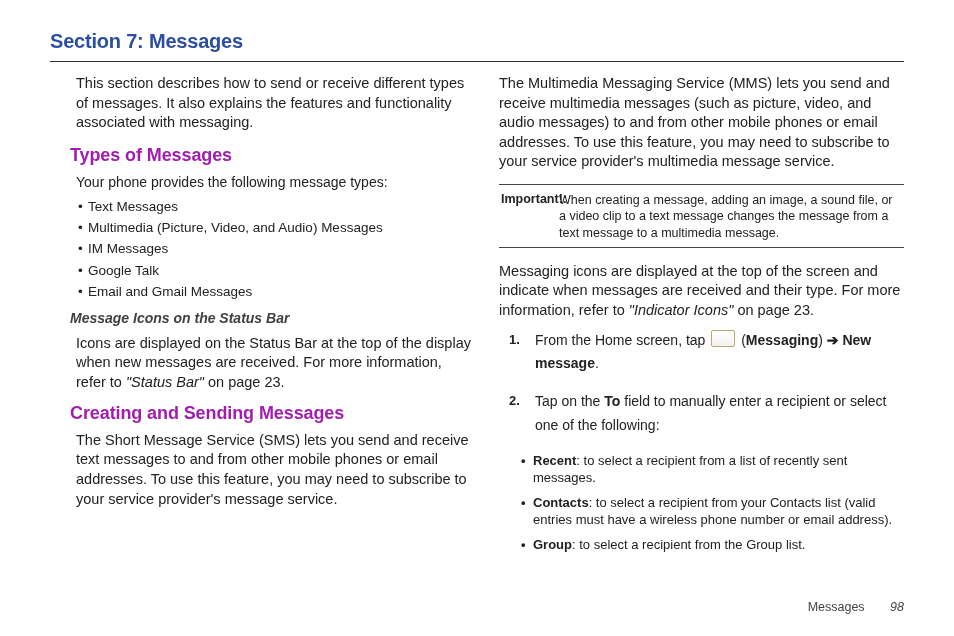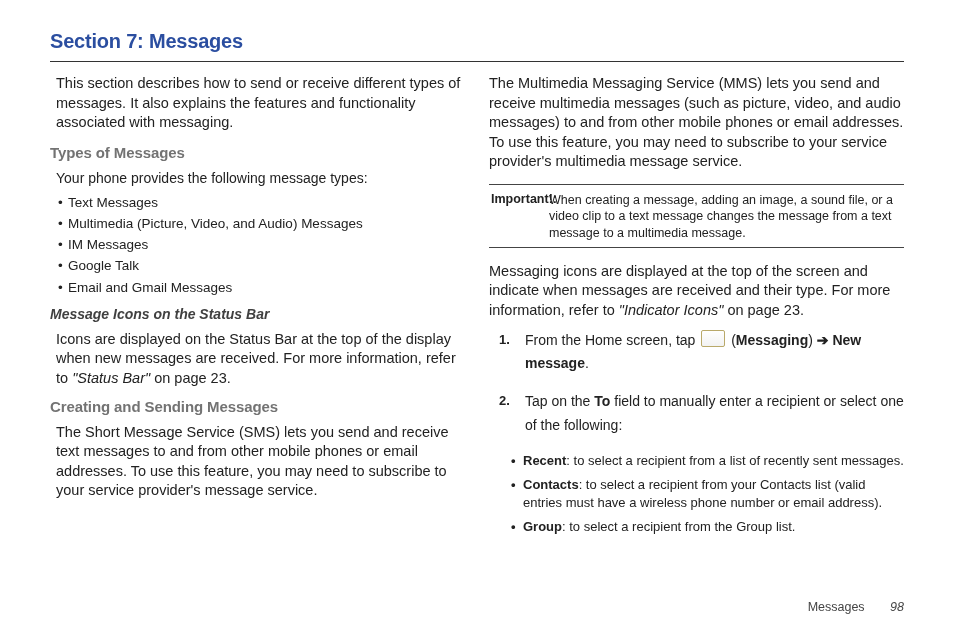--- a/index.html
+++ b/index.html
@@ -27,31 +27,32 @@
     letter-spacing: -0.2px;
   }
   .title-rule {
     border: none;
     border-top: 1.5px solid #333;
     margin: 0 0 12px 0;
   }
   .columns {
     display: flex;
     gap: 24px;
+    margin-left: 20px;
   }
   .col {
     flex: 1 1 0;
     min-width: 0;
   }
   p { margin: 0 0 8px 0; }
   .intro { margin-bottom: 10px; font-size: 14.5px;}
   .h-blue {
     font-weight: 800;
-    color: #737373;
-    font-size: 15px;
+    color: #a21caf;
+    font-size: 18px;
     margin: 6px 0 6px 0;
     letter-spacing: -0.1px;
   }
   .h-blue-italic {
     font-weight: 800;
     font-style: italic;
     color: #404040;
     font-size: 14px;
     margin: 8px 0 6px 0;
   }

